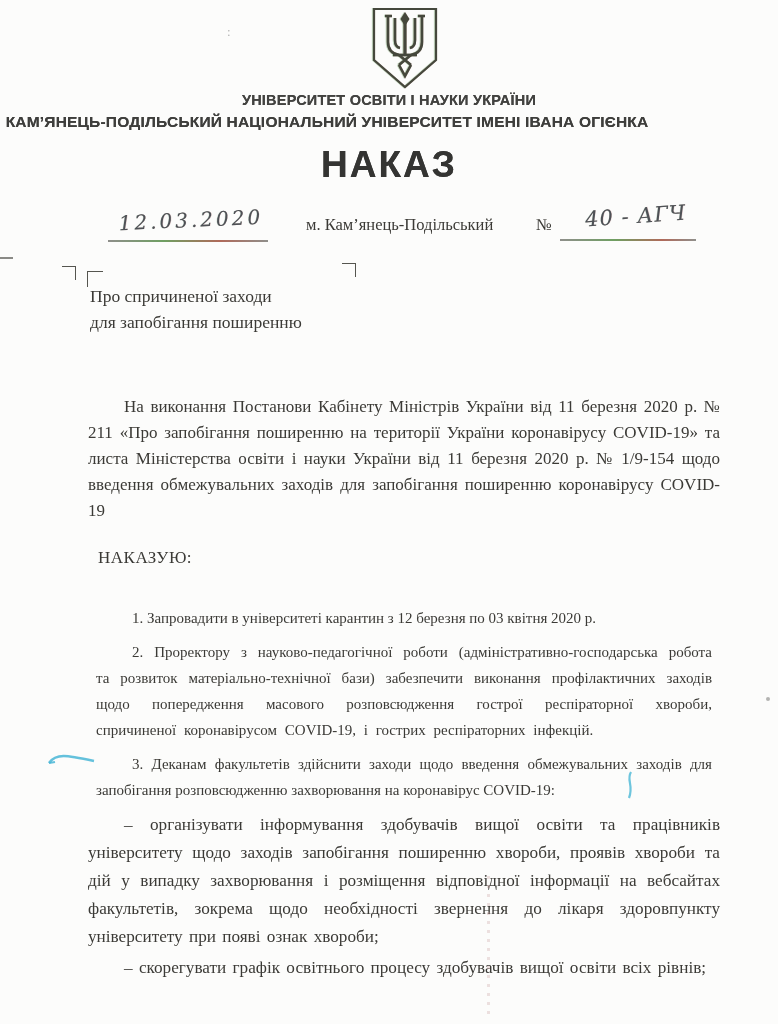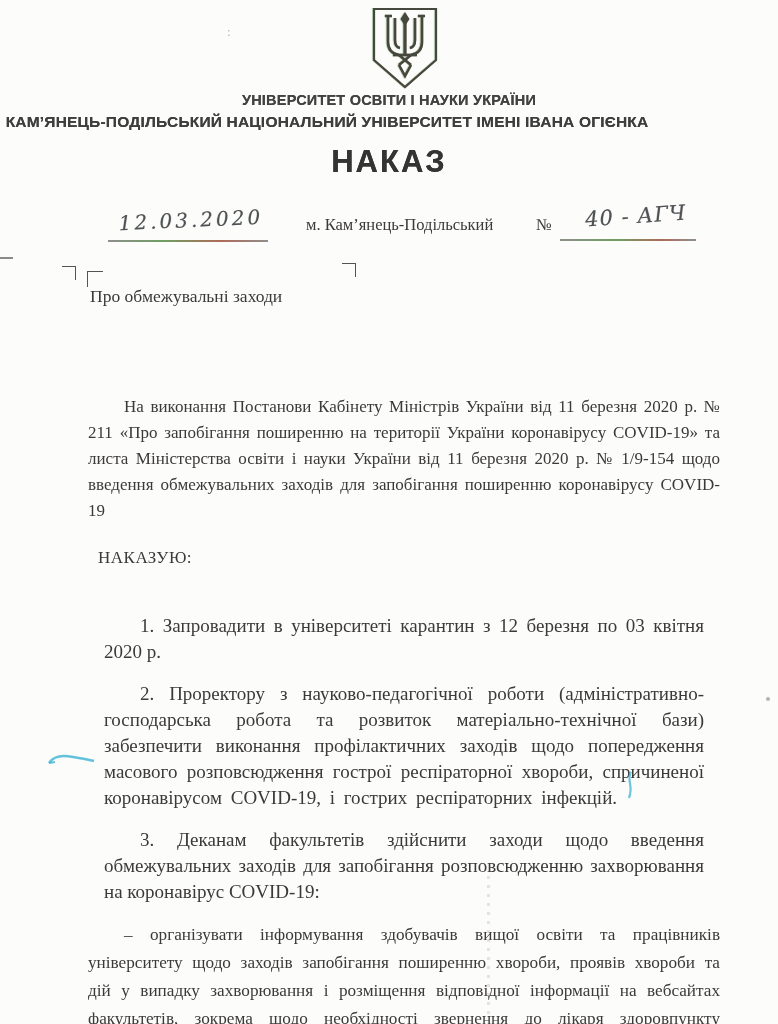--- a/index.html
+++ b/index.html
@@ -23,21 +23,21 @@
   }
   .university{
     position:absolute;top:113px;left:0;width:654px;text-align:center;
     font-family:"Liberation Sans", sans-serif;font-weight:bold;
     font-size:15.5px;color:#3e3e3c;letter-spacing:.2px;
     text-shadow:0 0 .5px #4e4e4a;
   }
   .doc-title{
     position:absolute;top:144px;left:0;width:778px;text-align:center;
     font-family:"Liberation Sans", sans-serif;font-weight:bold;
-    font-size:31px;color:#343432;letter-spacing:2px;
+    font-size:37px;color:#343432;letter-spacing:2px;
     text-shadow:0 0 .6px #464644;
   }
   
   .hand{
     font-family:"DejaVu Serif", serif;font-style:italic;
     color:#4e5156;
     text-shadow:.4px 0 rgba(165,70,70,.25), -.4px 0 rgba(60,130,90,.25);
   }
   .date-hw{
     position:absolute;left:112px;top:208px;width:158px;height:30px;
@@ -70,21 +70,21 @@
   .preamble{
     position:absolute;left:88px;top:394px;width:632px;
     font-size:17px;line-height:26px;text-align:justify;text-indent:36px;
     word-spacing:2px;
   }
   .order-word{
     position:absolute;left:98px;top:548px;
     font-size:17px;letter-spacing:.5px;font-family:Liberation Serif, serif;
   }
   .items{position:absolute;left:88px;top:597px;width:632px;}
-  .item{font-size:19px;line-height:26px;text-align:justify;text-indent:36px;margin:16px;}
+  .item{font-size:15px;line-height:26px;text-align:justify;text-indent:36px;margin:8px;}
   .item-wide{word-spacing:4px;}
   .sub{font-size:17.2px;line-height:28px;text-align:justify;text-indent:36px;margin:3px 0 0 0;word-spacing:2px;}
   
   .edge-dash{position:absolute;left:0;top:257px;width:13px;height:2px;background:#8a8a86;}
   .colon-spot{position:absolute;left:227px;top:24px;font-size:13px;color:rgba(120,120,118,.55);}
   .pen-swoosh{position:absolute;left:46px;top:750px;width:52px;height:20px;}
   .pen-squiggle{position:absolute;left:622px;top:770px;width:16px;height:30px;}
   .gray-dot{position:absolute;left:766px;top:697px;width:4px;height:4px;border-radius:50%;background:rgba(130,130,128,.6);}
   .crease{position:absolute;left:487px;top:876px;width:3px;height:142px;
     background:repeating-linear-gradient(180deg,rgba(195,150,150,.28) 0 3px,transparent 3px 9px);}
@@ -119,21 +119,22 @@
   <div class="city">м. Кам’янець-Подільський</div>
   <div class="num-sign">№</div>
   <div class="num-hw hand">40 - АГЧ</div>
   <div class="num-underline"></div>
 
   <div class="mark mark-tr m1"></div>
   <div class="mark mark-tl m2"></div>
   <div class="mark mark-tr m3"></div>
 
   <div class="subject">
-    <div>Про обмежувальні заходи</div>
+    <div>Про спричиненої заходи</div>
+    <div>для запобігання поширенню</div>
   </div>
 
   <div class="preamble">На виконання Постанови Кабінету Міністрів України від 11 березня 2020 р. № 211 «Про запобігання поширенню на території України коронавірусу COVID-19» та листа Міністерства освіти і науки України від 11 березня 2020 р. № 1/9-154 щодо введення обмежувальних заходів для запобігання поширенню коронавірусу COVID-19</div>
 
   <div class="order-word">НАКАЗУЮ:</div>
 
   <div class="items">
     <p class="item">1. Запровадити в університеті карантин з 12 березня по 03 квітня 2020 р.</p>
     <p class="item item-wide">2. Проректору з науково-педагогічної роботи (адміністративно-господарська робота та розвиток матеріально-технічної бази) забезпечити виконання профілактичних заходів щодо попередження масового розповсюдження гострої респіраторної хвороби, спричиненої коронавірусом COVID-19, і гострих респіраторних інфекцій.</p>
     <p class="item">3. Деканам факультетів здійснити заходи щодо введення обмежувальних заходів для запобігання розповсюдженню захворювання на коронавірус COVID-19:</p>

